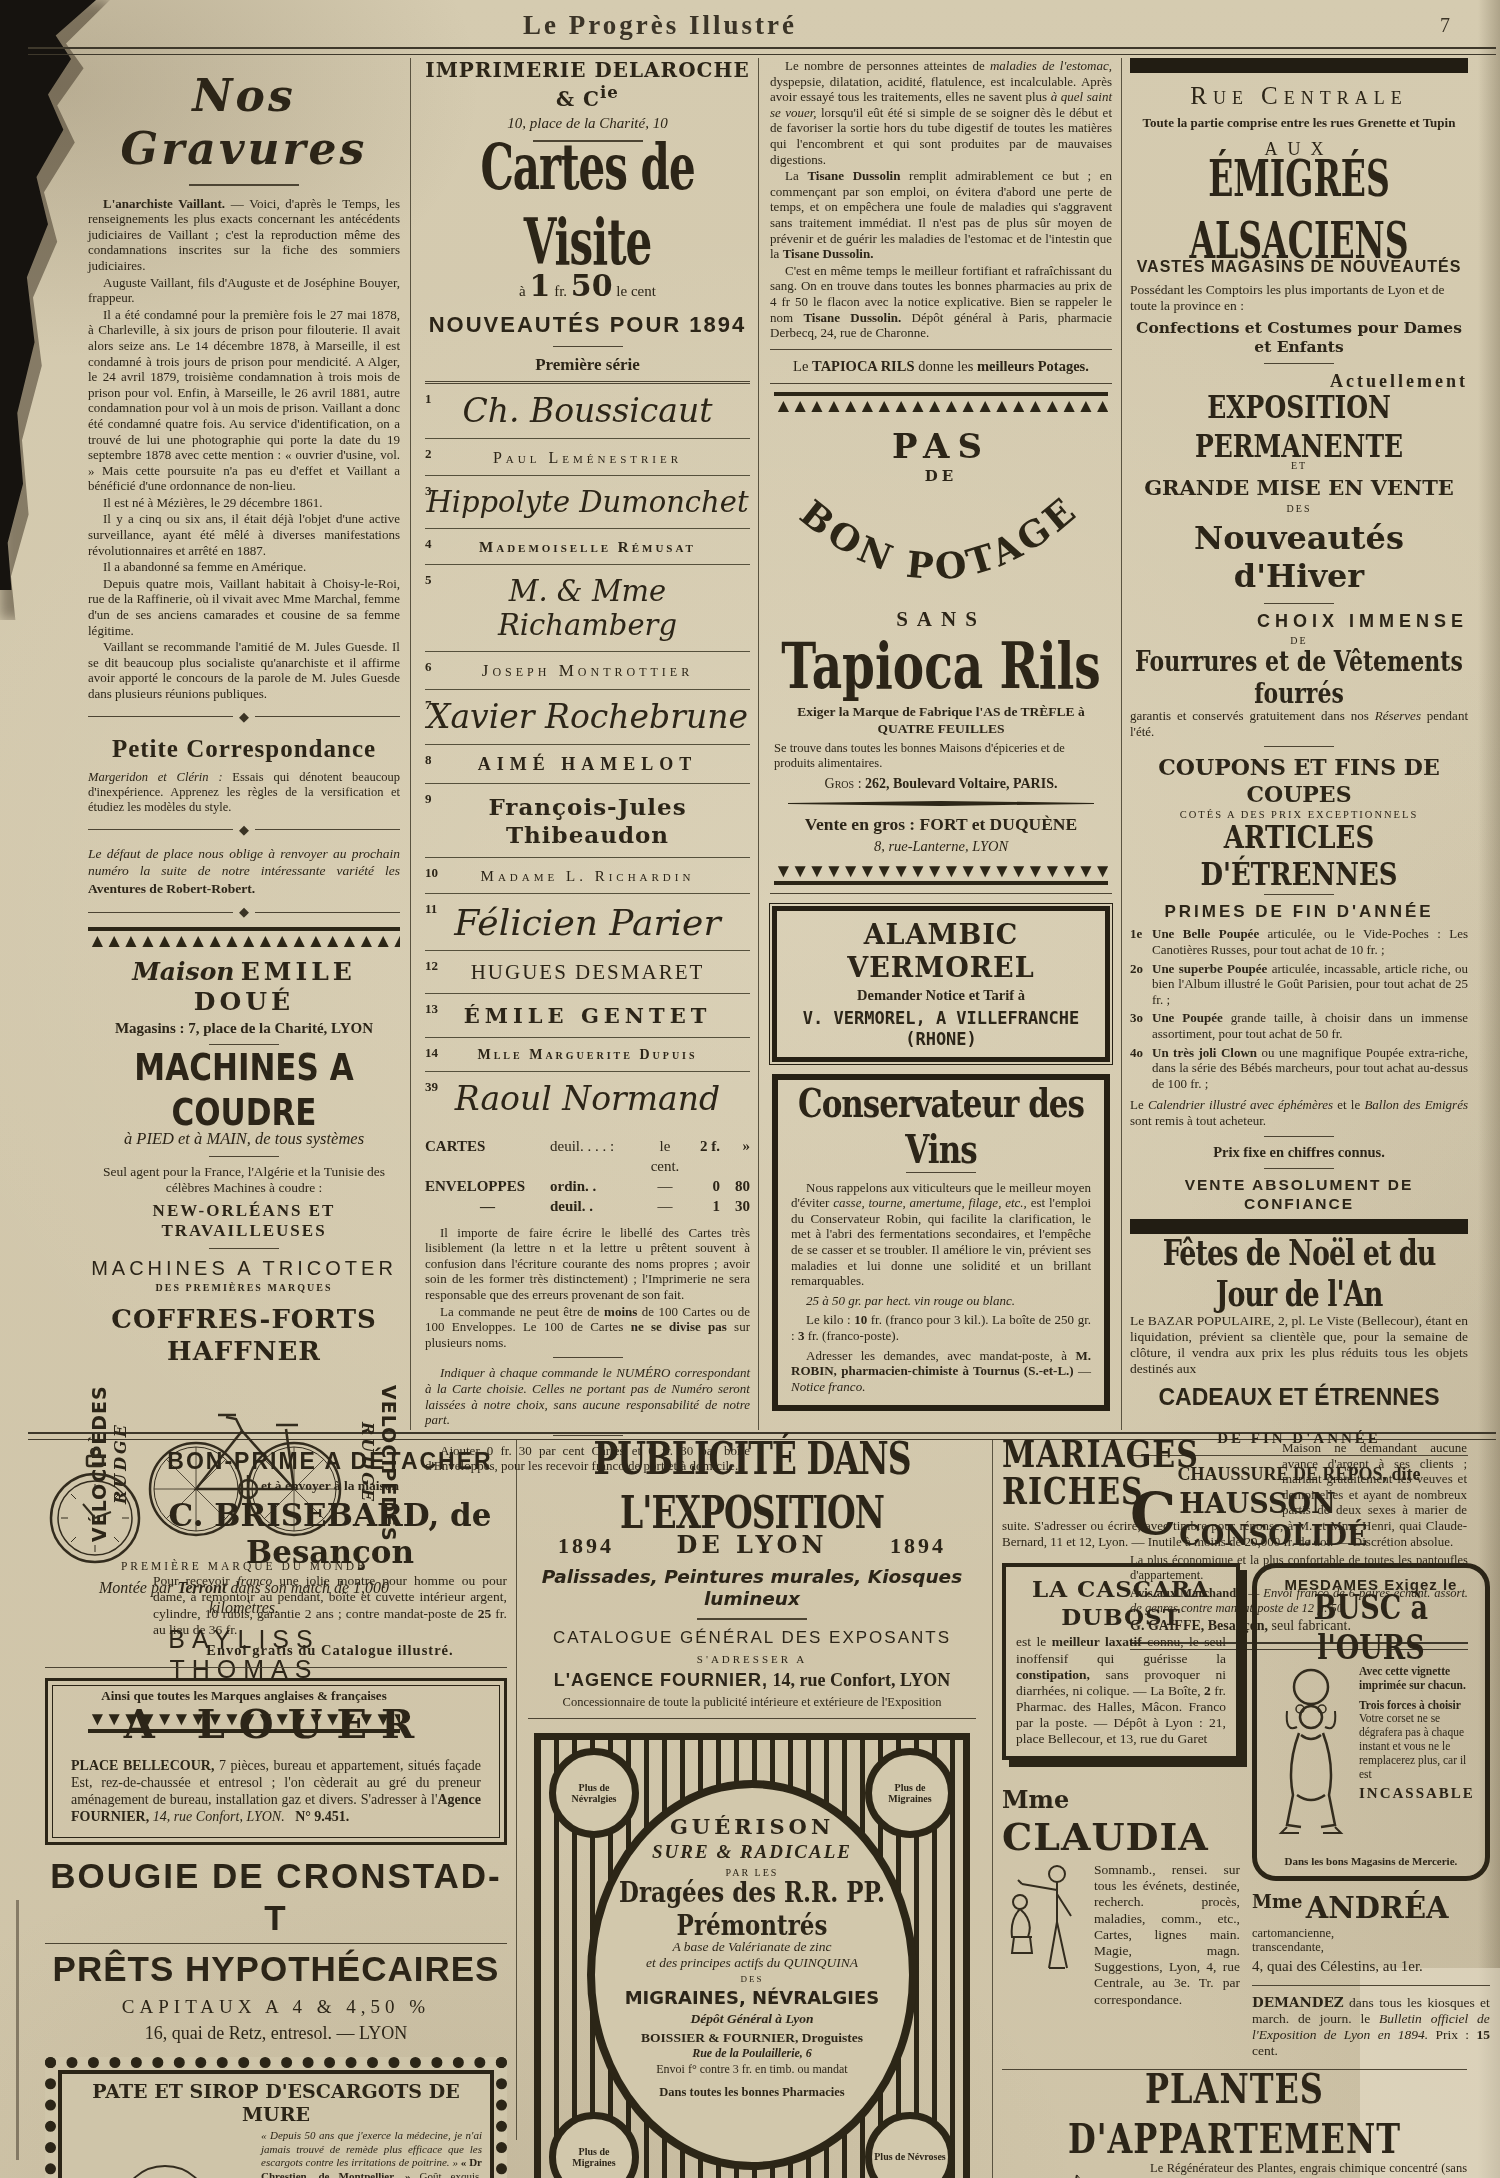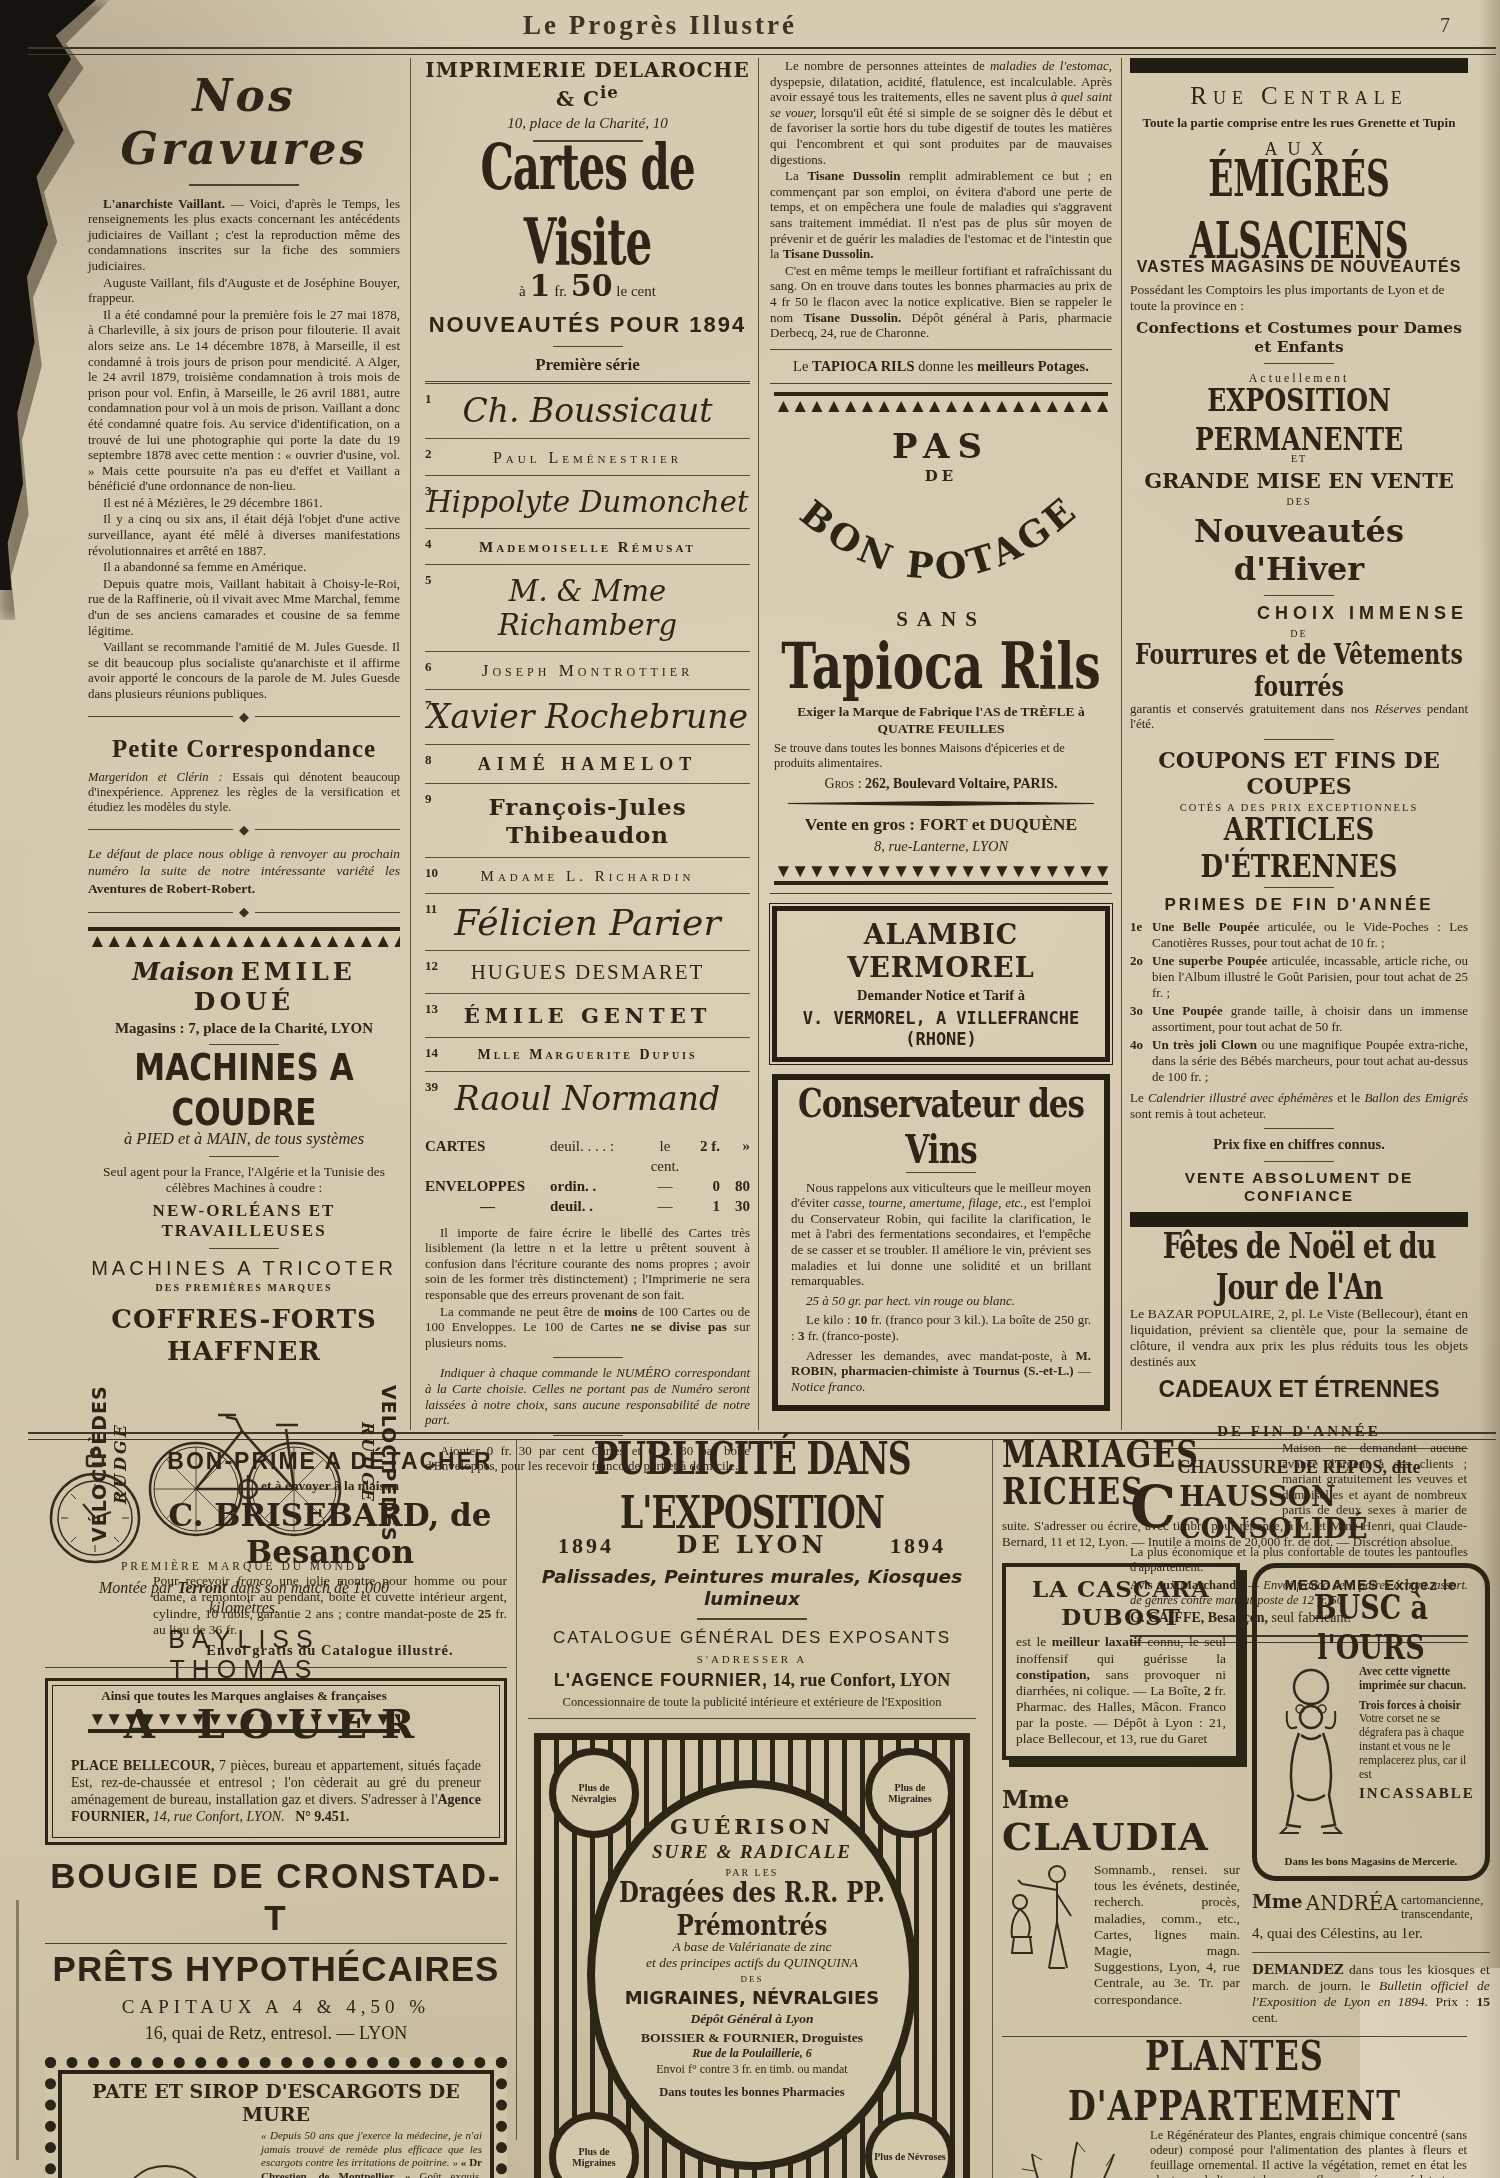--- a/index.html
+++ b/index.html
@@ -133,21 +133,21 @@
 
   
   .blackbar{height:15px;background:#221d13;margin:2px 0 8px;}
   .rue{font-size:25px;letter-spacing:6px;text-align:center;font-variant:small-caps;}
   .partie{font-weight:bold;font-size:13px;text-align:center;margin-top:4px;}
   .aux{font-size:18px;letter-spacing:10px;text-align:center;margin-top:8px;}
   .emigres{font-family:"DejaVu Serif",serif;font-weight:bold;font-size:33px;text-align:center;margin:10px 0 8px;}
   .vastes{font-family:"Liberation Sans",sans-serif;font-weight:bold;font-size:16px;letter-spacing:1px;text-align:center;margin-top:6px;}
   .possedant{font-size:13.5px;margin-top:5px;}
   .confections{font-weight:bold;font-size:15.5px;text-align:center;margin-top:5px;font-family:"DejaVu Serif",serif;}
-  .actuellement{font-weight:normal;font-size:12px;letter-spacing:3px;text-align:center;margin-top:6px;}
+  .actuellement{font-weight:bold;font-size:18px;letter-spacing:3px;text-align:right;margin-top:6px;}
   .expo{font-family:"DejaVu Serif",serif;font-weight:bold;font-size:25px;text-align:center;margin-top:4px;}
   .tiny-c{font-size:10px;letter-spacing:2px;text-align:center;margin-top:3px;}
   .grande{font-family:"DejaVu Serif",serif;font-weight:bold;font-size:21px;text-align:center;margin-top:3px;}
   .hiver{font-family:"DejaVu Serif",serif;font-weight:bold;font-size:32px;text-align:center;margin-top:4px;}
   .choix{font-family:"Liberation Sans",sans-serif;font-weight:bold;font-size:18px;letter-spacing:5px;text-align:right;margin-top:6px;}
   .fourrures{font-family:"DejaVu Serif",serif;font-weight:bold;font-size:22px;text-align:center;margin-top:4px;}
   .coupons{font-family:"DejaVu Serif",serif;font-weight:bold;font-size:22px;text-align:center;margin-top:6px;}
   .cotes{font-size:10.5px;letter-spacing:2px;text-align:center;margin-top:2px;}
   .articles{font-family:"DejaVu Serif",serif;font-weight:bold;font-size:26px;text-align:center;margin-top:3px;}
   .primes{font-family:"Liberation Sans",sans-serif;font-weight:bold;font-size:17px;letter-spacing:3px;text-align:center;margin:6px 0 4px;}
@@ -232,21 +232,21 @@
   .claudia-h .nm{font-family:"DejaVu Serif",serif;font-weight:bold;font-size:38px;letter-spacing:1px;}
   .claudia-body{font-size:13.5px;text-align:justify;margin-top:2px;}
   .buscbox{border:5px solid #2b2517;border-radius:24px;padding:8px 10px;}
   .busc-h{font-family:"Liberation Sans",sans-serif;font-weight:bold;font-size:15px;text-align:center;letter-spacing:1px;}
   .busc-t{font-family:"DejaVu Serif",serif;font-weight:bold;font-size:27px;text-align:center;margin-top:2px;}
   .busc-flex{display:flex;gap:4px;margin-top:4px;}
   .busc-txt{flex:1;font-size:11.5px;line-height:1.2;}
   .inc{font-weight:bold;font-size:15px;letter-spacing:2px;margin-top:3px;}
   .busc-foot{font-weight:bold;font-size:11px;text-align:center;line-height:1.2;}
   .andrea{margin-top:10px;}
-  .andrea .nm{font-family:"DejaVu Serif",serif;font-weight:normal;font-size:20px;}
+  .andrea .nm{font-family:"DejaVu Serif",serif;font-weight:bold;font-size:29px;}
   .andrea .ds{font-size:12.5px;display:inline-block;vertical-align:middle;line-height:1.15;}
   .andrea .ad{font-size:15px;margin-top:2px;}
   .dem{font-size:13.5px;text-align:justify;margin-top:10px;border-top:1px solid #4c4433;padding-top:8px;}
   .plantes-t{font-family:"DejaVu Serif",serif;font-weight:bold;font-size:32px;text-align:center;letter-spacing:1px;
     border-top:1px solid #4c4433;padding-top:6px;margin-top:10px;}
   .plantes-body{font-size:12.5px;text-align:justify;margin-top:4px;}
   svg{display:block;}
   .svg-ink{stroke:#332c1e;fill:none;}
 </style>
 </head>

